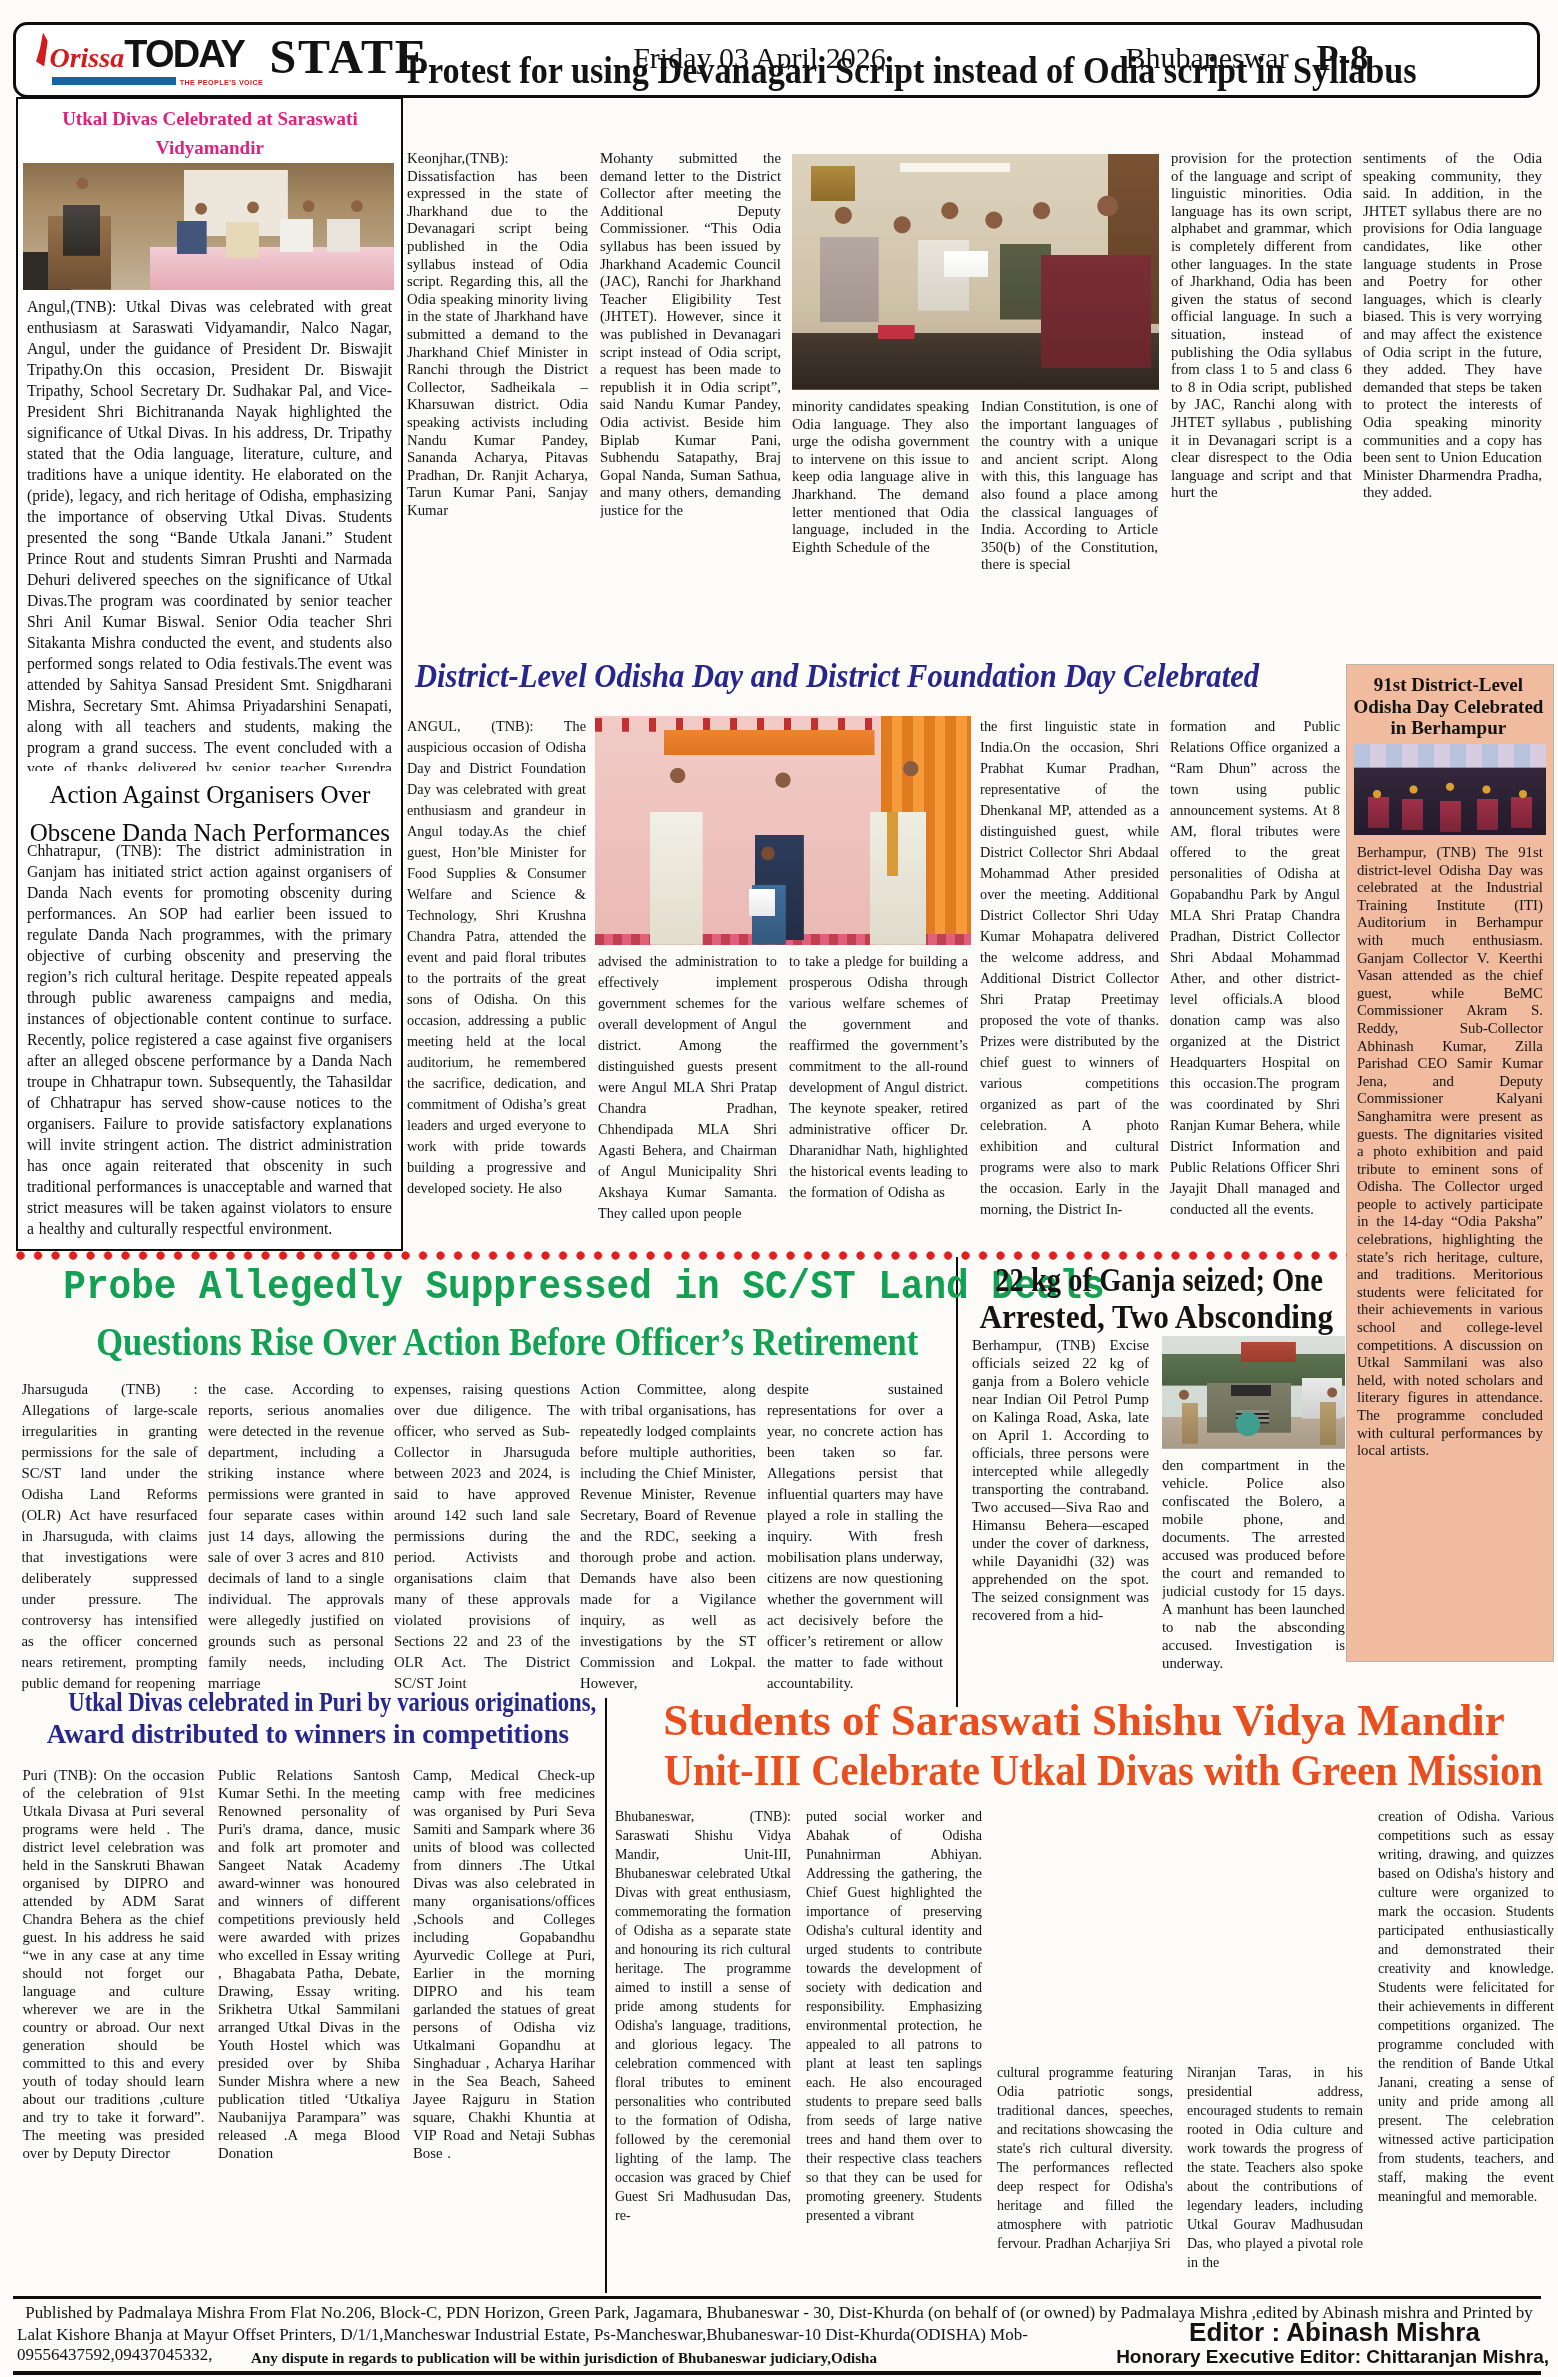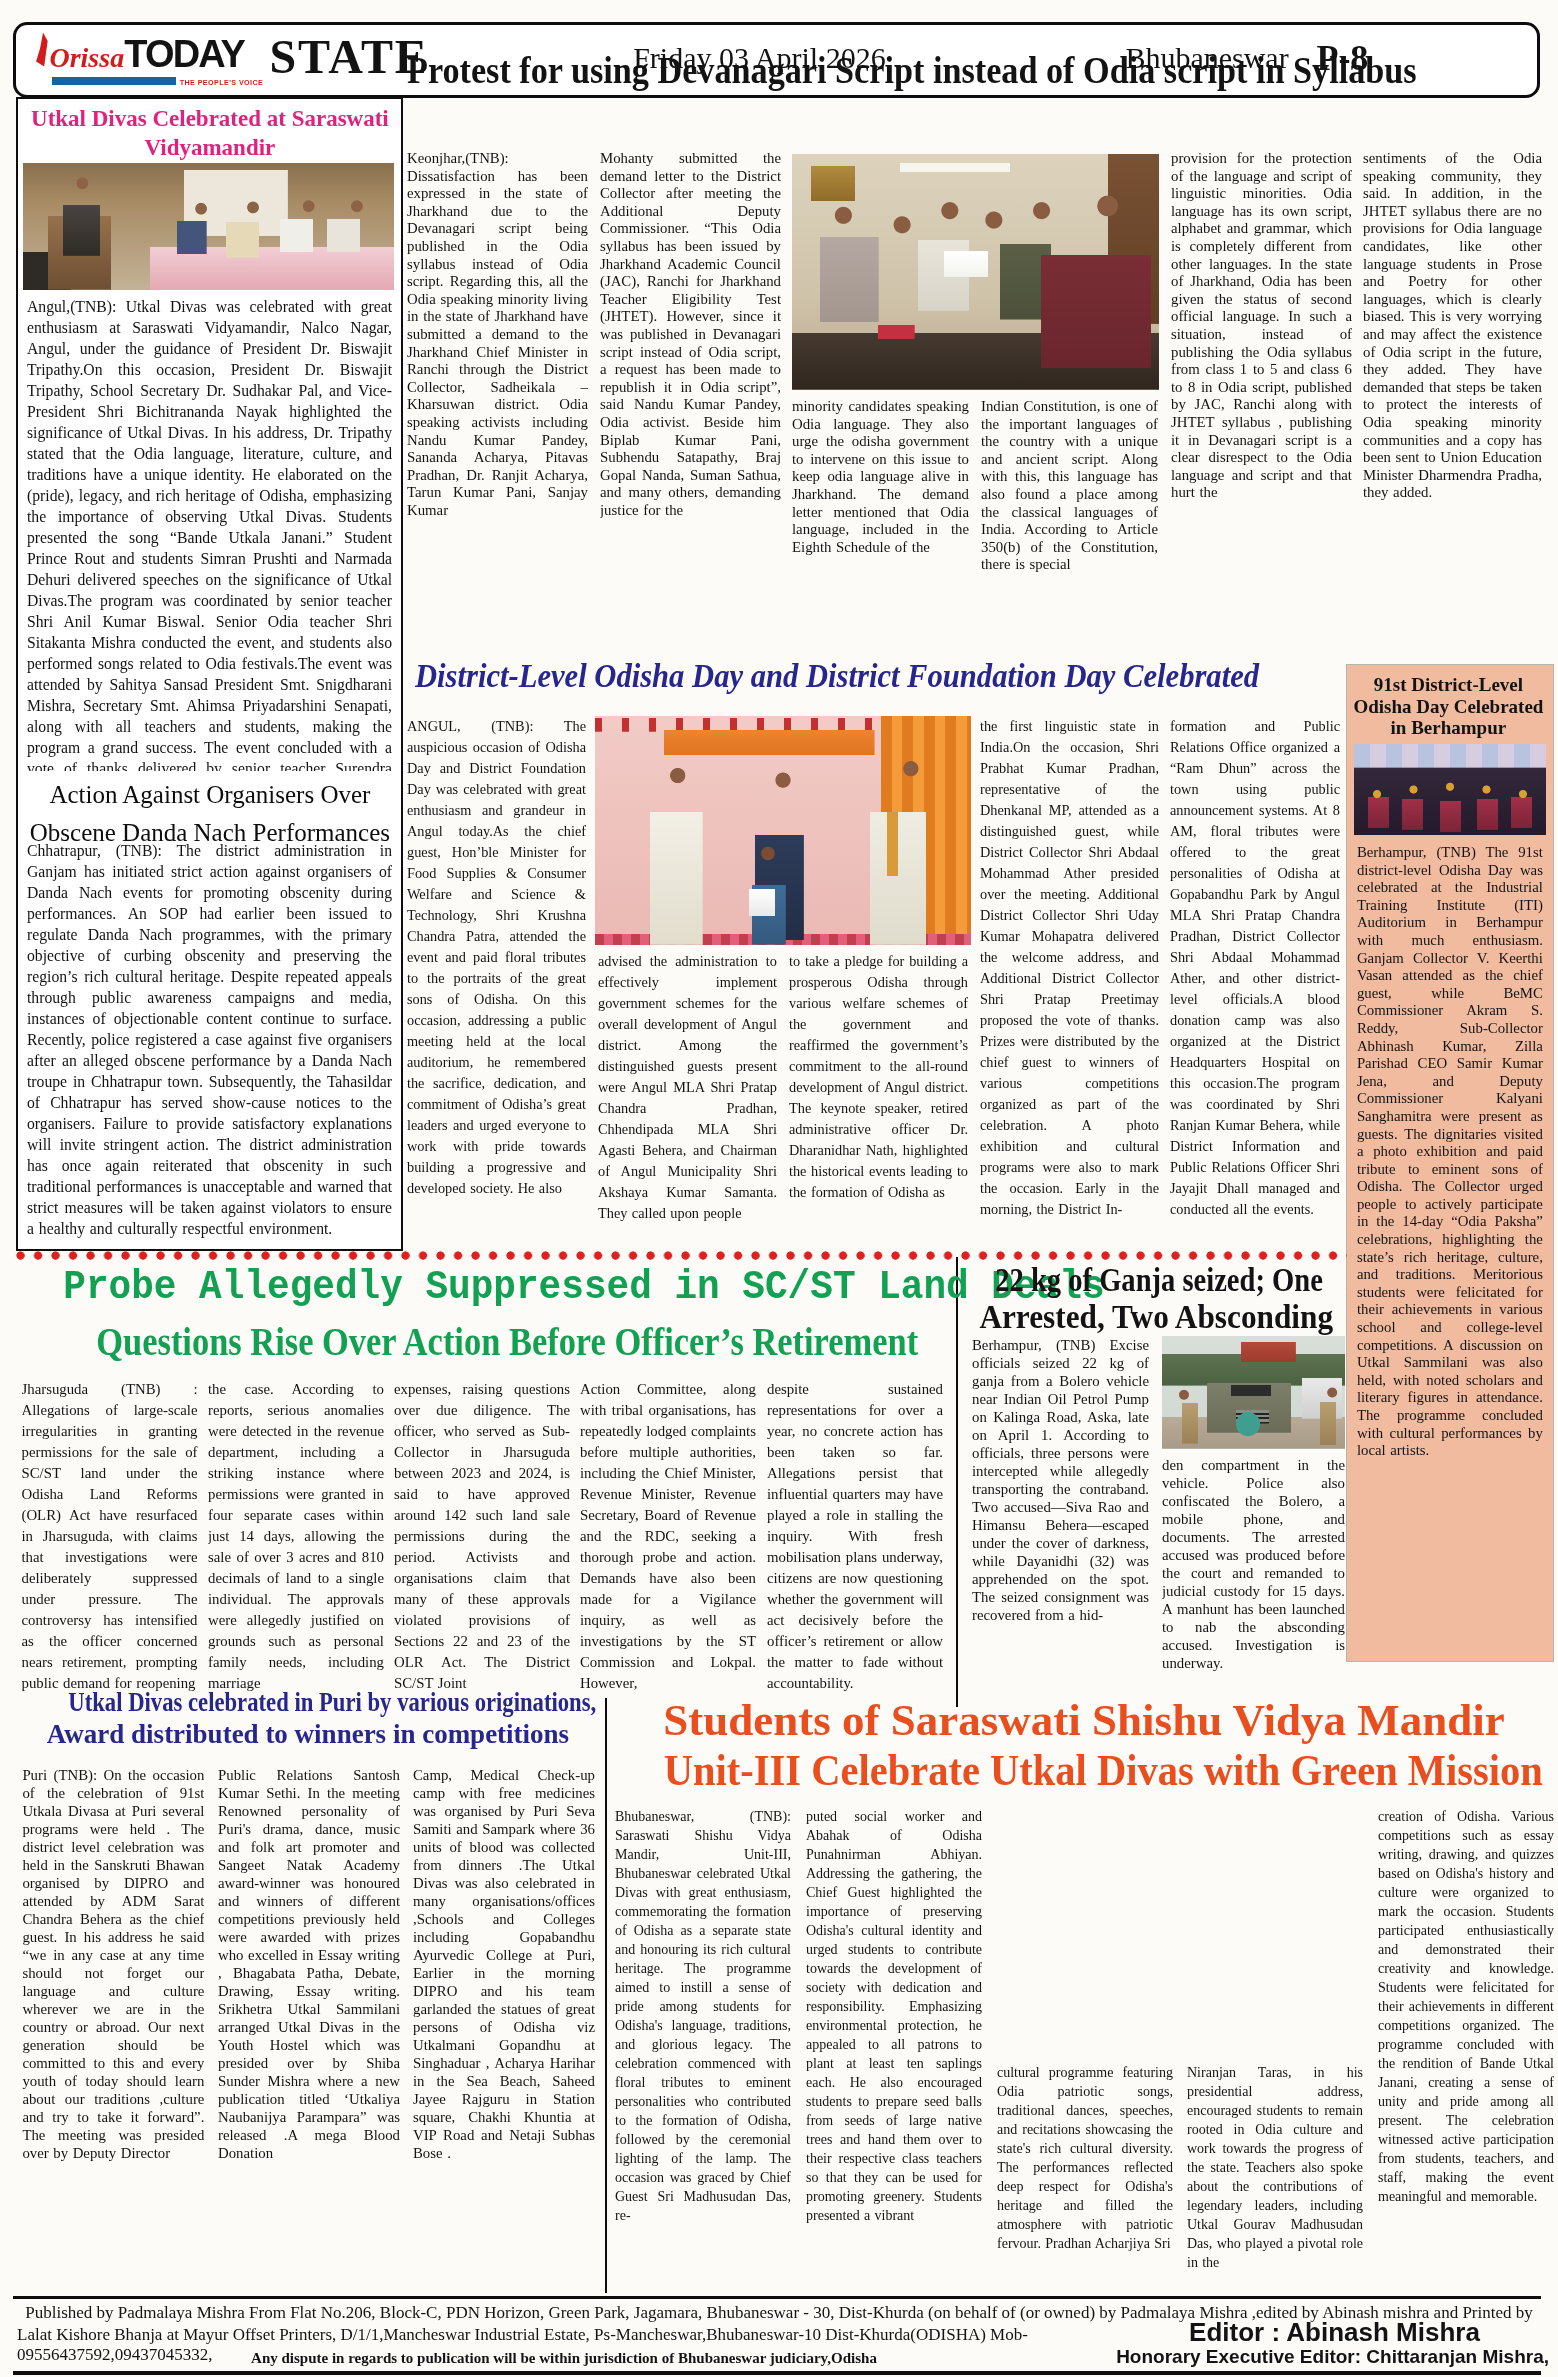--- a/index.html
+++ b/index.html
@@ -22,21 +22,21 @@
   .m-today{font-size:38px;font-weight:bold;font-family:"Liberation Sans",sans-serif;letter-spacing:-1.8px;}
   .m-bar{display:inline-block;width:124px;height:8px;background:#1565a0;}
   .m-tag{font-family:"Liberation Sans",sans-serif;font-size:7.2px;font-weight:bold;color:#d21c1c;letter-spacing:0.4px;}
   .m-state{font-size:48px;font-weight:bold;letter-spacing:1.8px;}
   .m-date,.m-city{font-size:30px;font-weight:normal;}
   .m-page{font-size:36px;font-weight:bold;}
   .m-flame{display:inline-block;width:11.6px;height:34px;background:#d21c1c;
            clip-path:polygon(60% 0,100% 25%,70% 100%,0 85%,35% 45%);margin-right:1.8px;}
 
   
-  .a1-title{font-size:23px;line-height:29px;font-weight:bold;color:var(--pink);}
+  .a1-title{font-size:19px;line-height:29px;font-weight:bold;color:var(--pink);}
   .a2-title{font-size:25px;line-height:38px;font-weight:normal;color:#0d0d0d;}
   .protest-title{font-size:38px;font-weight:bold;}
   .district-title{font-size:34px;font-weight:bold;font-style:italic;color:var(--blue);}
   .sb-title{font-size:19px;line-height:21.5px;font-weight:bold;}
   .probe-title{font-size:41px;line-height:52px;font-weight:bold;color:var(--green);}
   .ganja-title{font-size:34px;line-height:38px;font-weight:bold;}
   .puri-title{font-size:27px;line-height:31px;font-weight:bold;color:var(--blue);}
   .stud-title{font-size:45px;line-height:49px;font-weight:bold;color:var(--orange);}
 
   

